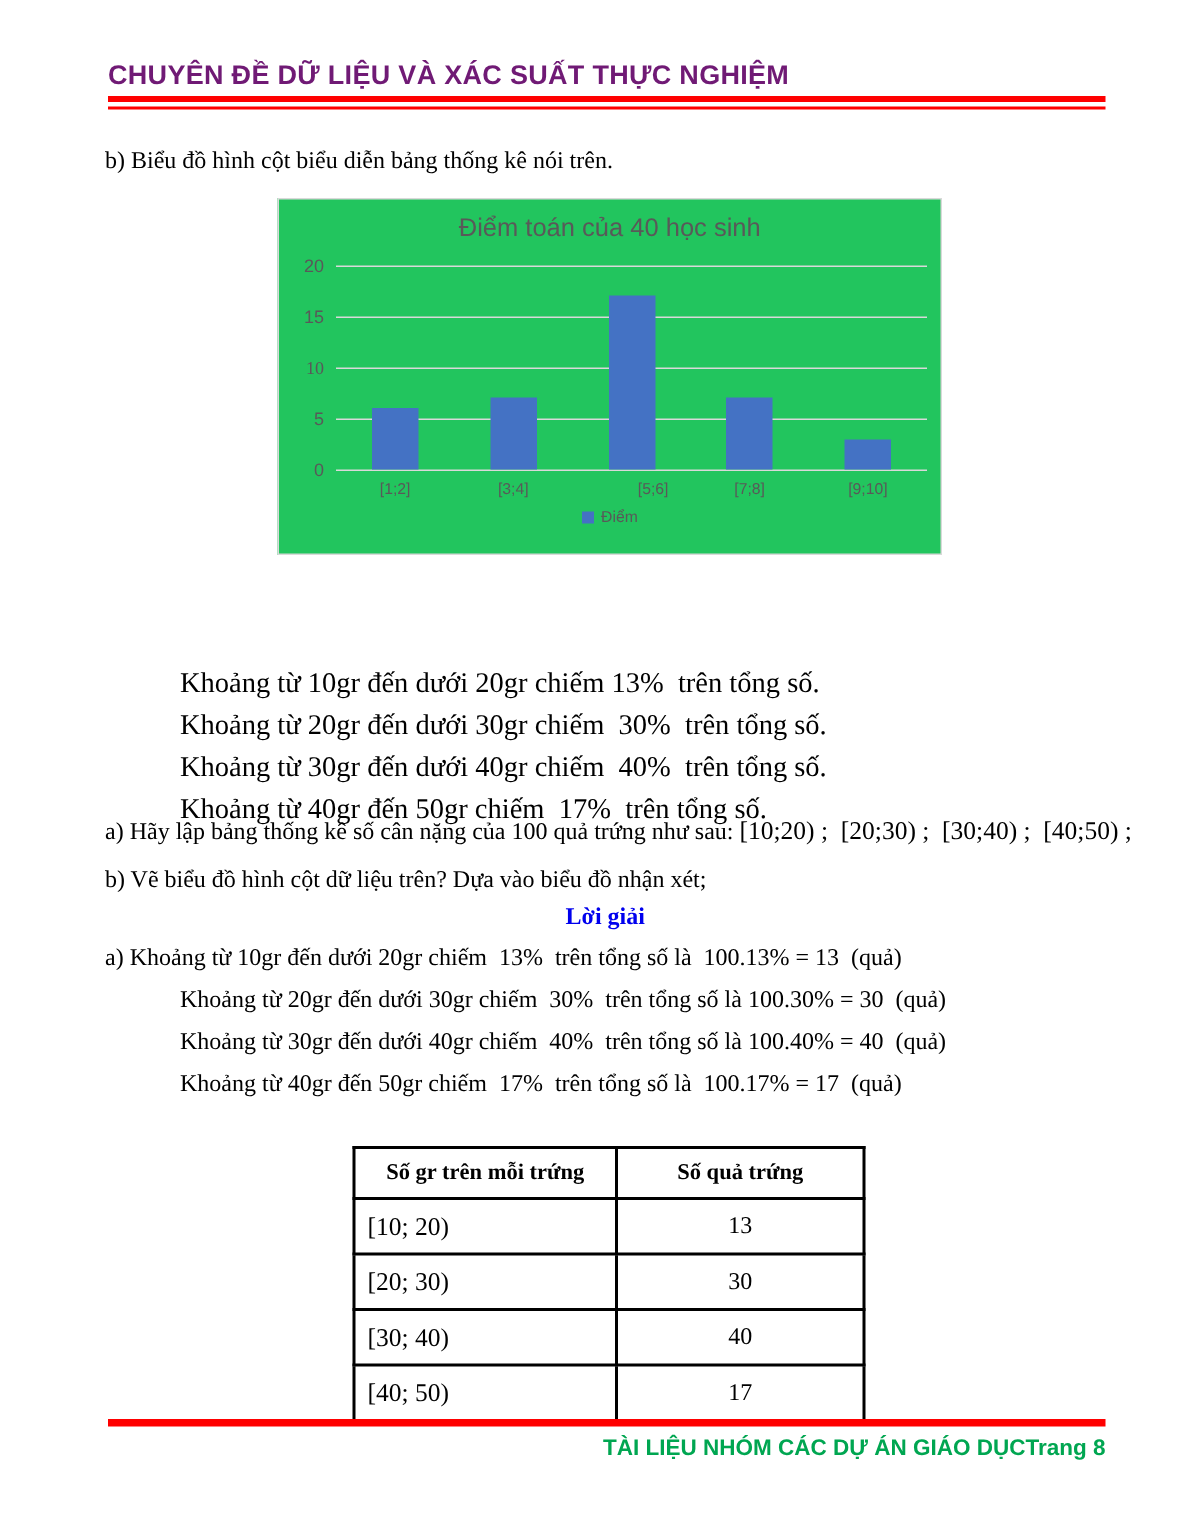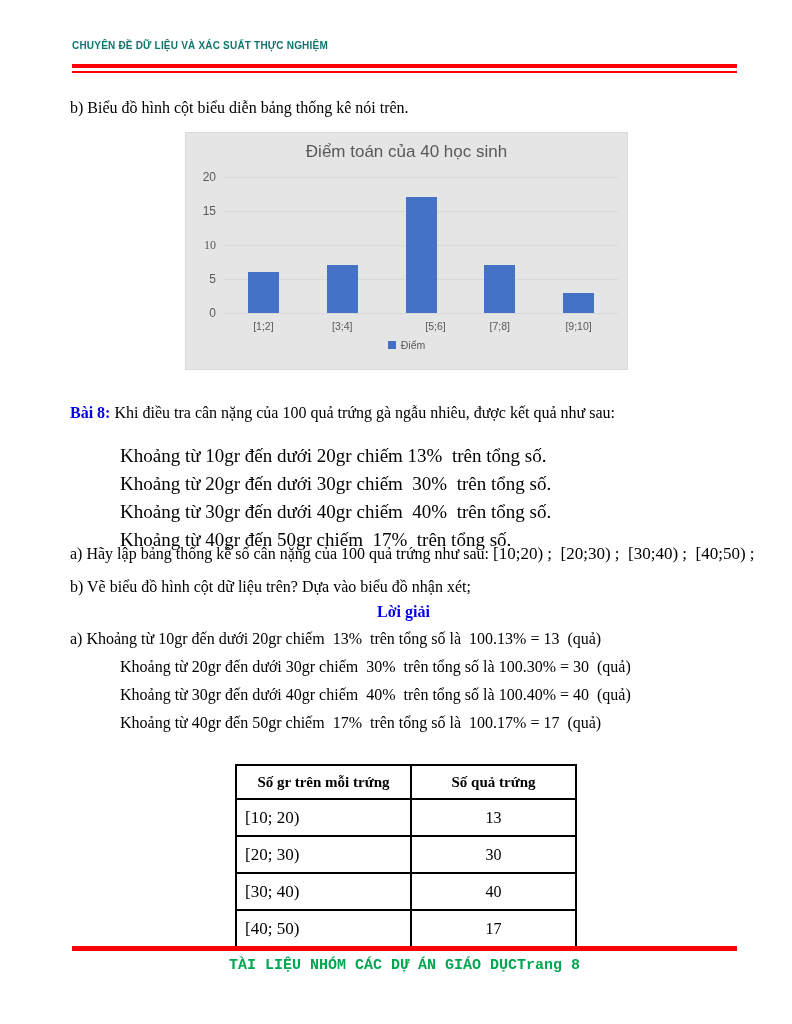--- a/index.html
+++ b/index.html
@@ -4,42 +4,42 @@
 <style>
   html,body { margin:0; padding:0; background:#fff; }
   .page {
     position:relative; width:792px; height:1024px; background:#ffffff;
     font-family:"Liberation Serif", serif; color:#000; overflow:hidden;
   }
   
   .header-title {
     position:absolute; left:72px; top:40px;
     font-family:"Liberation Sans", sans-serif; font-weight:bold;
-    font-size:10px; letter-spacing:0.2px; color:#0f766e;
+    font-size:18px; letter-spacing:0.2px; color:#701a75;
   }
   .header-rule {
     position:absolute; left:72px; top:64px; width:665px; height:3px;
     border-top:4px solid #FF0000; border-bottom:2px solid #FF0000;
   }
   
   .para-b { position:absolute; left:70px; top:99px; font-size:16px; }
   .bai8   { position:absolute; left:70px; top:404px; font-size:16px; white-space:pre-wrap; }
   .bai8-label { color:#0000EE; font-weight:bold; }
   .facts  { position:absolute; left:120px; top:442px; font-size:19px; line-height:28px; white-space:pre-wrap; }
   .qa     { position:absolute; left:70px; top:544px; font-size:16px; white-space:pre-wrap; }
   .qa .math-size { font-size:17px; }
   .qb     { position:absolute; left:70px; top:578px; font-size:16px; }
   .loigiai{ position:absolute; left:0; right:0; top:603px; text-align:center;
             color:#0000EE; font-weight:bold; font-size:16px;margin-left:15px; }
   .solutions { position:absolute; left:70px; top:625px; font-size:16px; line-height:28px; white-space:pre-wrap; }
   .solutions .indent { padding-left:50px; }
   
   .chart {
     position:absolute; left:185px; top:132px; width:441px; height:236px;
-    border:1px solid #D9D9D9; background:#e5e5e5;
+    border:1px solid #D9D9D9; background:#22c55e;
     font-family:"Liberation Sans", sans-serif;
   }
   .chart-title { position:absolute; top:9px; left:0; right:0; text-align:center;
                  font-size:17px; color:#595959; }
   .gridline { position:absolute; height:1px; background:#D9D9D9; }
   .bar      { position:absolute; }
   .ylab     { position:absolute; width:28px; text-align:right; font-size:12px; color:#595959; }
   .xlab     { position:absolute; text-align:center; font-size:10.5px; color:#595959; }
   .legend   { position:absolute; top:206px; left:0; right:0; display:flex;
               justify-content:center; align-items:center; gap:5px;
@@ -50,22 +50,22 @@
   .eggs-table th, .eggs-table td { border:2px solid #000; }
   .eggs-table th { width:171px; height:30px; font-size:15px; font-weight:bold; text-align:center;margin-top:34px; }
   .eggs-table th + th { width:161px; }
   .eggs-table td { height:33px; font-size:16px; }
   .eggs-table td.col1 { padding-left:8px; text-align:left; font-size:17px; }
   .eggs-table td.col2 { text-align:center; }
   
   .footer-rule { position:absolute; left:72px; top:946px; width:665px; height:5px; background:#FF0000; }
   .footer {
     position:absolute; left:72px; top:957px; width:665px;
-    display:flex; justify-content:center;
-    font-family:Liberation Mono, monospace; font-weight:bold;
+    display:flex; justify-content:flex-end;
+    font-family:Liberation Sans, sans-serif; font-weight:bold;
     font-size:15px; color:#00A651;
   }
 </style>
 </head>
 <body>
 
 <div class="page">
 
   <div class="header-title">CHUYÊN ĐỀ DỮ LIỆU VÀ XÁC SUẤT THỰC NGHIỆM</div>
   <div class="header-rule"></div>
@@ -88,26 +88,25 @@
       <div class="ylab" style="left: 2px; top: 71px;">15</div>
       <div class="gridline" style="left: 38px; width: 394px; top: 44px; background: rgb(217, 217, 217);"></div>
       <div class="ylab" style="left: 2px; top: 37px;">20</div>
       <div class="bar" style="left: 61.9px; width: 31px; top: 139.2px; height: 40.8px; background: rgb(68, 114, 196);"></div>
       <div class="bar" style="left: 140.7px; width: 31px; top: 132.4px; height: 47.6px; background: rgb(68, 114, 196);"></div>
       <div class="bar" style="left: 219.5px; width: 31px; top: 64.4px; height: 115.6px; background: rgb(68, 114, 196);"></div>
       <div class="bar" style="left: 298.3px; width: 31px; top: 132.4px; height: 47.6px; background: rgb(68, 114, 196);"></div>
       <div class="bar" style="left: 377.1px; width: 31px; top: 159.6px; height: 20.4px; background: rgb(68, 114, 196);"></div>
       <div class="xlab" style="left: 38px; width: 78.8px; top: 187px;">[1;2]</div>
       <div class="xlab" style="left: 116.8px; width: 78.8px; top: 187px;">[3;4]</div>
-      <div class="xlab" style="left: 181px; width: 78.8px; top: 187px; text-align: right;">[5;6]</div>
+      <div class="xlab" style="left: 210px; width: 78.8px; top: 187px;">[5;6]</div>
       <div class="xlab" style="left: 274.4px; width: 78.8px; top: 187px;">[7;8]</div>
       <div class="xlab" style="left: 353.2px; width: 78.8px; top: 187px;">[9;10]</div>
     </div>
 
-  <div class="bai8"><span class="bai8-label">Bài 8:</span><span> Khi điều tra cân nặng của 100 quả trứng gà ngẫu nhiêu, được kết quả như sau:</span></div>
 
   <div class="facts" id="facts"><div>Khoảng từ 10gr đến dưới 20gr chiếm 13%  trên tổng số.</div><div>Khoảng từ 20gr đến dưới 30gr chiếm  30%  trên tổng số.</div><div>Khoảng từ 30gr đến dưới 40gr chiếm  40%  trên tổng số.</div><div>Khoảng từ 40gr đến 50gr chiếm  17%  trên tổng số.</div></div>
 
   <div class="qa"><span>a) Hãy lập bảng thống kê số cân nặng của 100 quả trứng như sau: </span><span class="math-size">[10;20) ;  [20;30) ;  [30;40) ;  [40;50) ;</span></div>
 
   <div class="qb">b) Vẽ biểu đồ hình cột dữ liệu trên? Dựa vào biểu đồ nhận xét;</div>
 
   <div class="loigiai">Lời giải</div>
 
   <div class="solutions" id="solutions"><div>a) Khoảng từ 10gr đến dưới 20gr chiếm  13%  trên tổng số là  100.13% = 13  (quả)</div><div class="indent">Khoảng từ 20gr đến dưới 30gr chiếm  30%  trên tổng số là 100.30% = 30  (quả)</div><div class="indent">Khoảng từ 30gr đến dưới 40gr chiếm  40%  trên tổng số là 100.40% = 40  (quả)</div><div class="indent">Khoảng từ 40gr đến 50gr chiếm  17%  trên tổng số là  100.17% = 17  (quả)</div></div>

